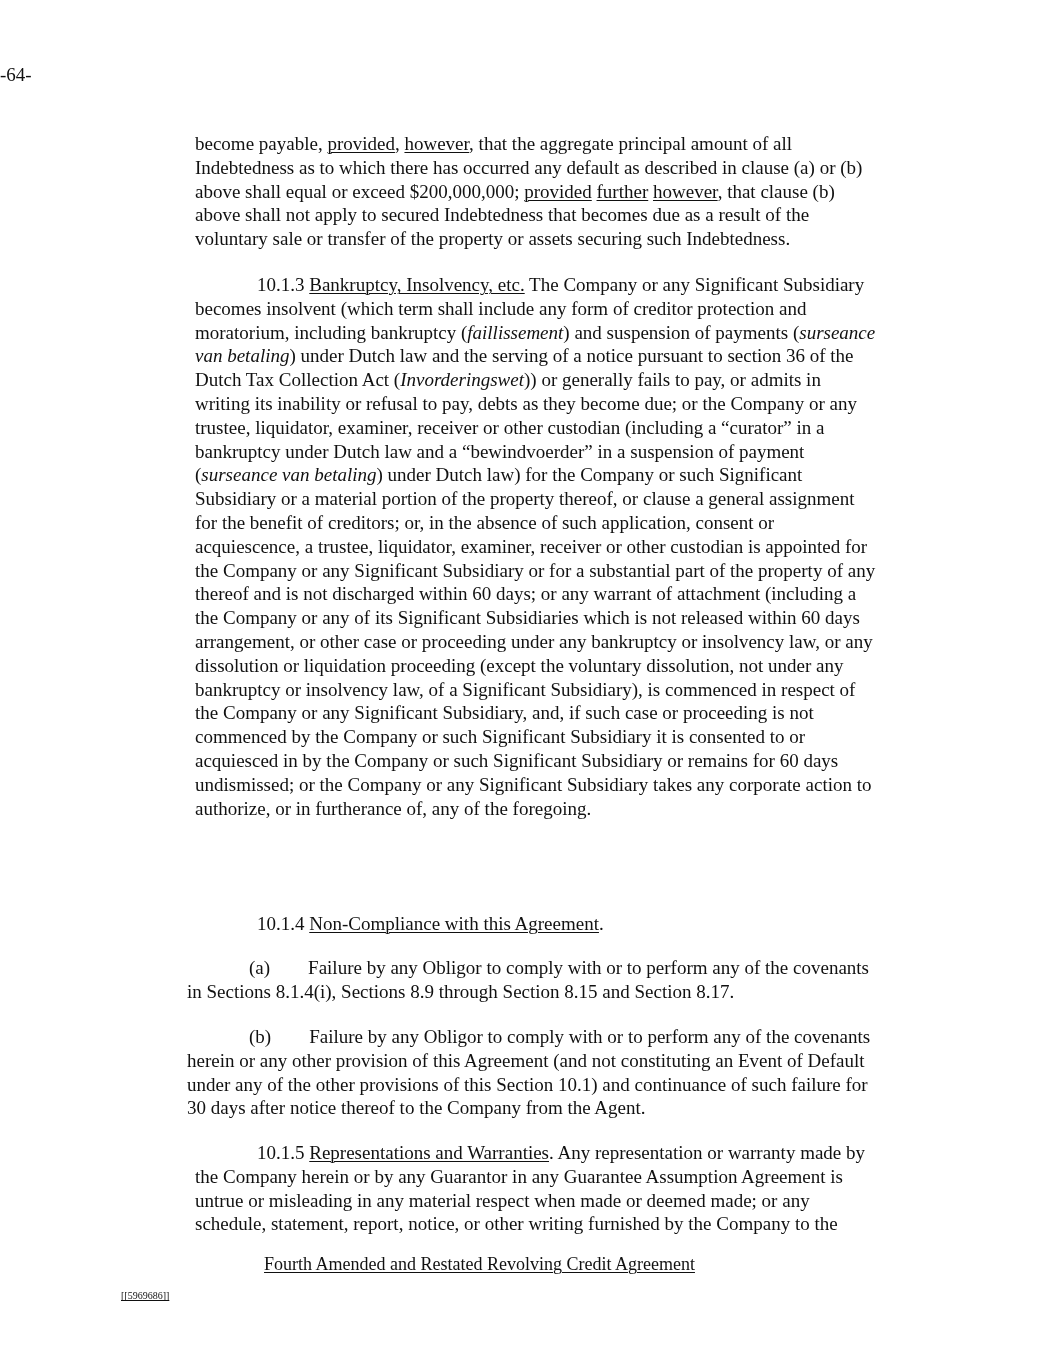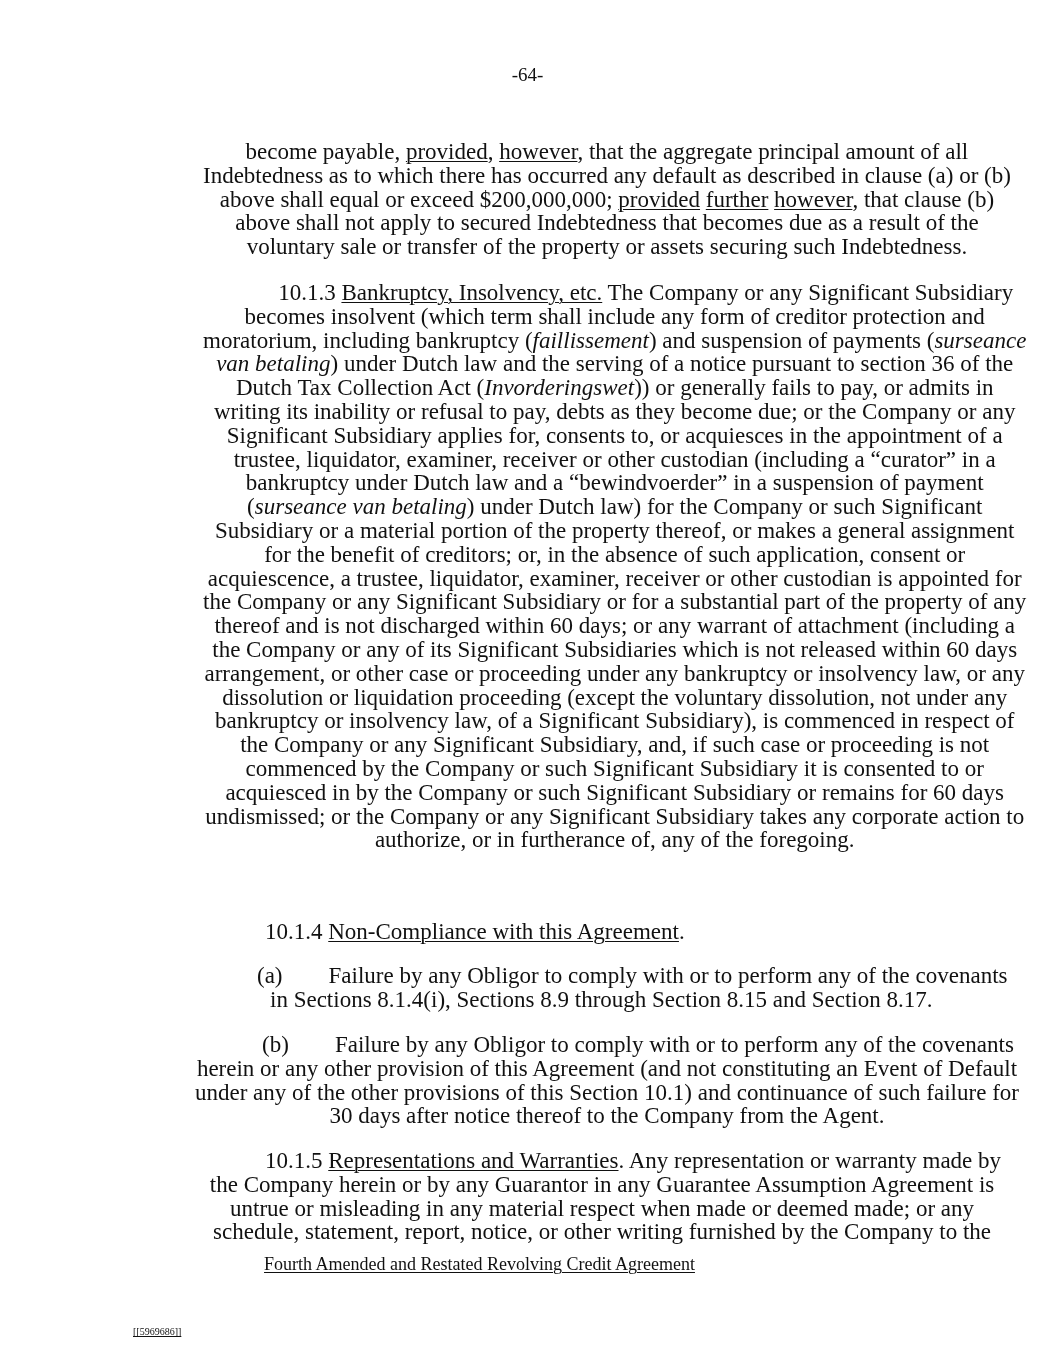--- a/index.html
+++ b/index.html
@@ -1,25 +1,25 @@
 <!DOCTYPE html>
 <html><head>
 <meta charset="utf-8">
 <style>
   html, body { margin: 0; padding: 0; background: #ffffff; }
   body { width: 1055px; height: 1365px; position: relative; overflow: hidden;
          font-family: "Liberation Serif", "DejaVu Serif", serif; color: #111; }
-  .page-number { position: absolute; top: 64px; left: 0; width: 1055px; text-align: center; font-size: 19px; }
-  .para { position: absolute; font-size: 23px; line-height: 23.8px; margin: 16px; text-align: center; }
+  .page-number { position: absolute; top: 64px; left: 0; width: 1055px; font-size: 19px; }
+  .para { position: absolute; font-size: 19px; line-height: 23.8px; margin: 8px; }
   .line { display: block; white-space: nowrap; }
   .u { text-decoration: underline; text-decoration-thickness: 1px; text-underline-offset: 2px; }
   .i { font-style: italic; }
   .footer-title { position: absolute; top: 1254px; left: 0; width: 959px; text-align: center; font-size: 18px;
                   text-decoration: underline; text-decoration-thickness: 1px; text-underline-offset: 2px; }
-  .doc-id { position: absolute; top: 1290px; left: 133px; font-size: 10px; text-decoration: underline; margin-top: 36px; }
+  .doc-id { position: absolute; top: 1290px; left: 121px; font-size: 10px; text-decoration: underline; }
 </style>
 </head>
 <body>
 
 <div class="page-number">-64-</div>
 
 <div class="para" style="top:124px; left:187px;">
     <span class="line"><span>become payable, </span><span class="u">provided</span><span>, </span><span class="u">however</span><span>, that the aggregate principal amount of all</span></span>
     <span class="line"><span>Indebtedness as to which there has occurred any default as described in clause (a) or (b)</span></span>
     <span class="line"><span>above shall equal or exceed $200,000,000; </span><span class="u">provided</span><span> </span><span class="u">further</span><span> </span><span class="u">however</span><span>, that clause (b)</span></span>
@@ -27,25 +27,24 @@
     <span class="line"><span>voluntary sale or transfer of the property or assets securing such Indebtedness.</span></span>
   </div>
 
 <div class="para" style="top:265px; left:187px;">
     <span class="line" style="padding-left: 62px;"><span>10.1.3  </span><span class="u">Bankruptcy, Insolvency, etc.</span><span>  The Company or any Significant Subsidiary</span></span>
     <span class="line"><span>becomes insolvent (which term shall include any form of creditor protection and</span></span>
     <span class="line"><span>moratorium, including bankruptcy (</span><span class="i">faillissement</span><span>) and suspension of payments (</span><span class="i">surseance</span></span>
     <span class="line"><span class="i">van betaling</span><span>) under Dutch law and the serving of a notice pursuant to section 36 of the</span></span>
     <span class="line"><span>Dutch Tax Collection Act (</span><span class="i">Invorderingswet</span><span>)) or generally fails to pay, or admits in</span></span>
     <span class="line"><span>writing its inability or refusal to pay, debts as they become due; or the Company or any</span></span>
-    <span class="line"><span>Significant Subsidiary applies for, consents to, or acquiesces in the appointment of a</span></span>
     <span class="line"><span>trustee, liquidator, examiner, receiver or other custodian (including a “curator” in a</span></span>
     <span class="line"><span>bankruptcy under Dutch law and a “bewindvoerder” in a suspension of payment</span></span>
     <span class="line"><span>(</span><span class="i">surseance van betaling</span><span>) under Dutch law) for the Company or such Significant</span></span>
-    <span class="line"><span>Subsidiary or a material portion of the property thereof, or makes a general assignment</span></span>
+    <span class="line"><span>Subsidiary or a material portion of the property thereof, or clause a general assignment</span></span>
     <span class="line"><span>for the benefit of creditors; or, in the absence of such application, consent or</span></span>
     <span class="line"><span>acquiescence, a trustee, liquidator, examiner, receiver or other custodian is appointed for</span></span>
     <span class="line"><span>the Company or any Significant Subsidiary or for a substantial part of the property of any</span></span>
     <span class="line"><span>thereof and is not discharged within 60 days; or any warrant of attachment (including a</span></span>
     <span class="line"><span>the Company or any of its Significant Subsidiaries which is not released within 60 days</span></span>
     <span class="line"><span>arrangement, or other case or proceeding under any bankruptcy or insolvency law, or any</span></span>
     <span class="line"><span>dissolution or liquidation proceeding (except the voluntary dissolution, not under any</span></span>
     <span class="line"><span>bankruptcy or insolvency law, of a Significant Subsidiary), is commenced in respect of</span></span>
     <span class="line"><span>the Company or any Significant Subsidiary, and, if such case or proceeding is not</span></span>
     <span class="line"><span>commenced by the Company or such Significant Subsidiary it is consented to or</span></span>

